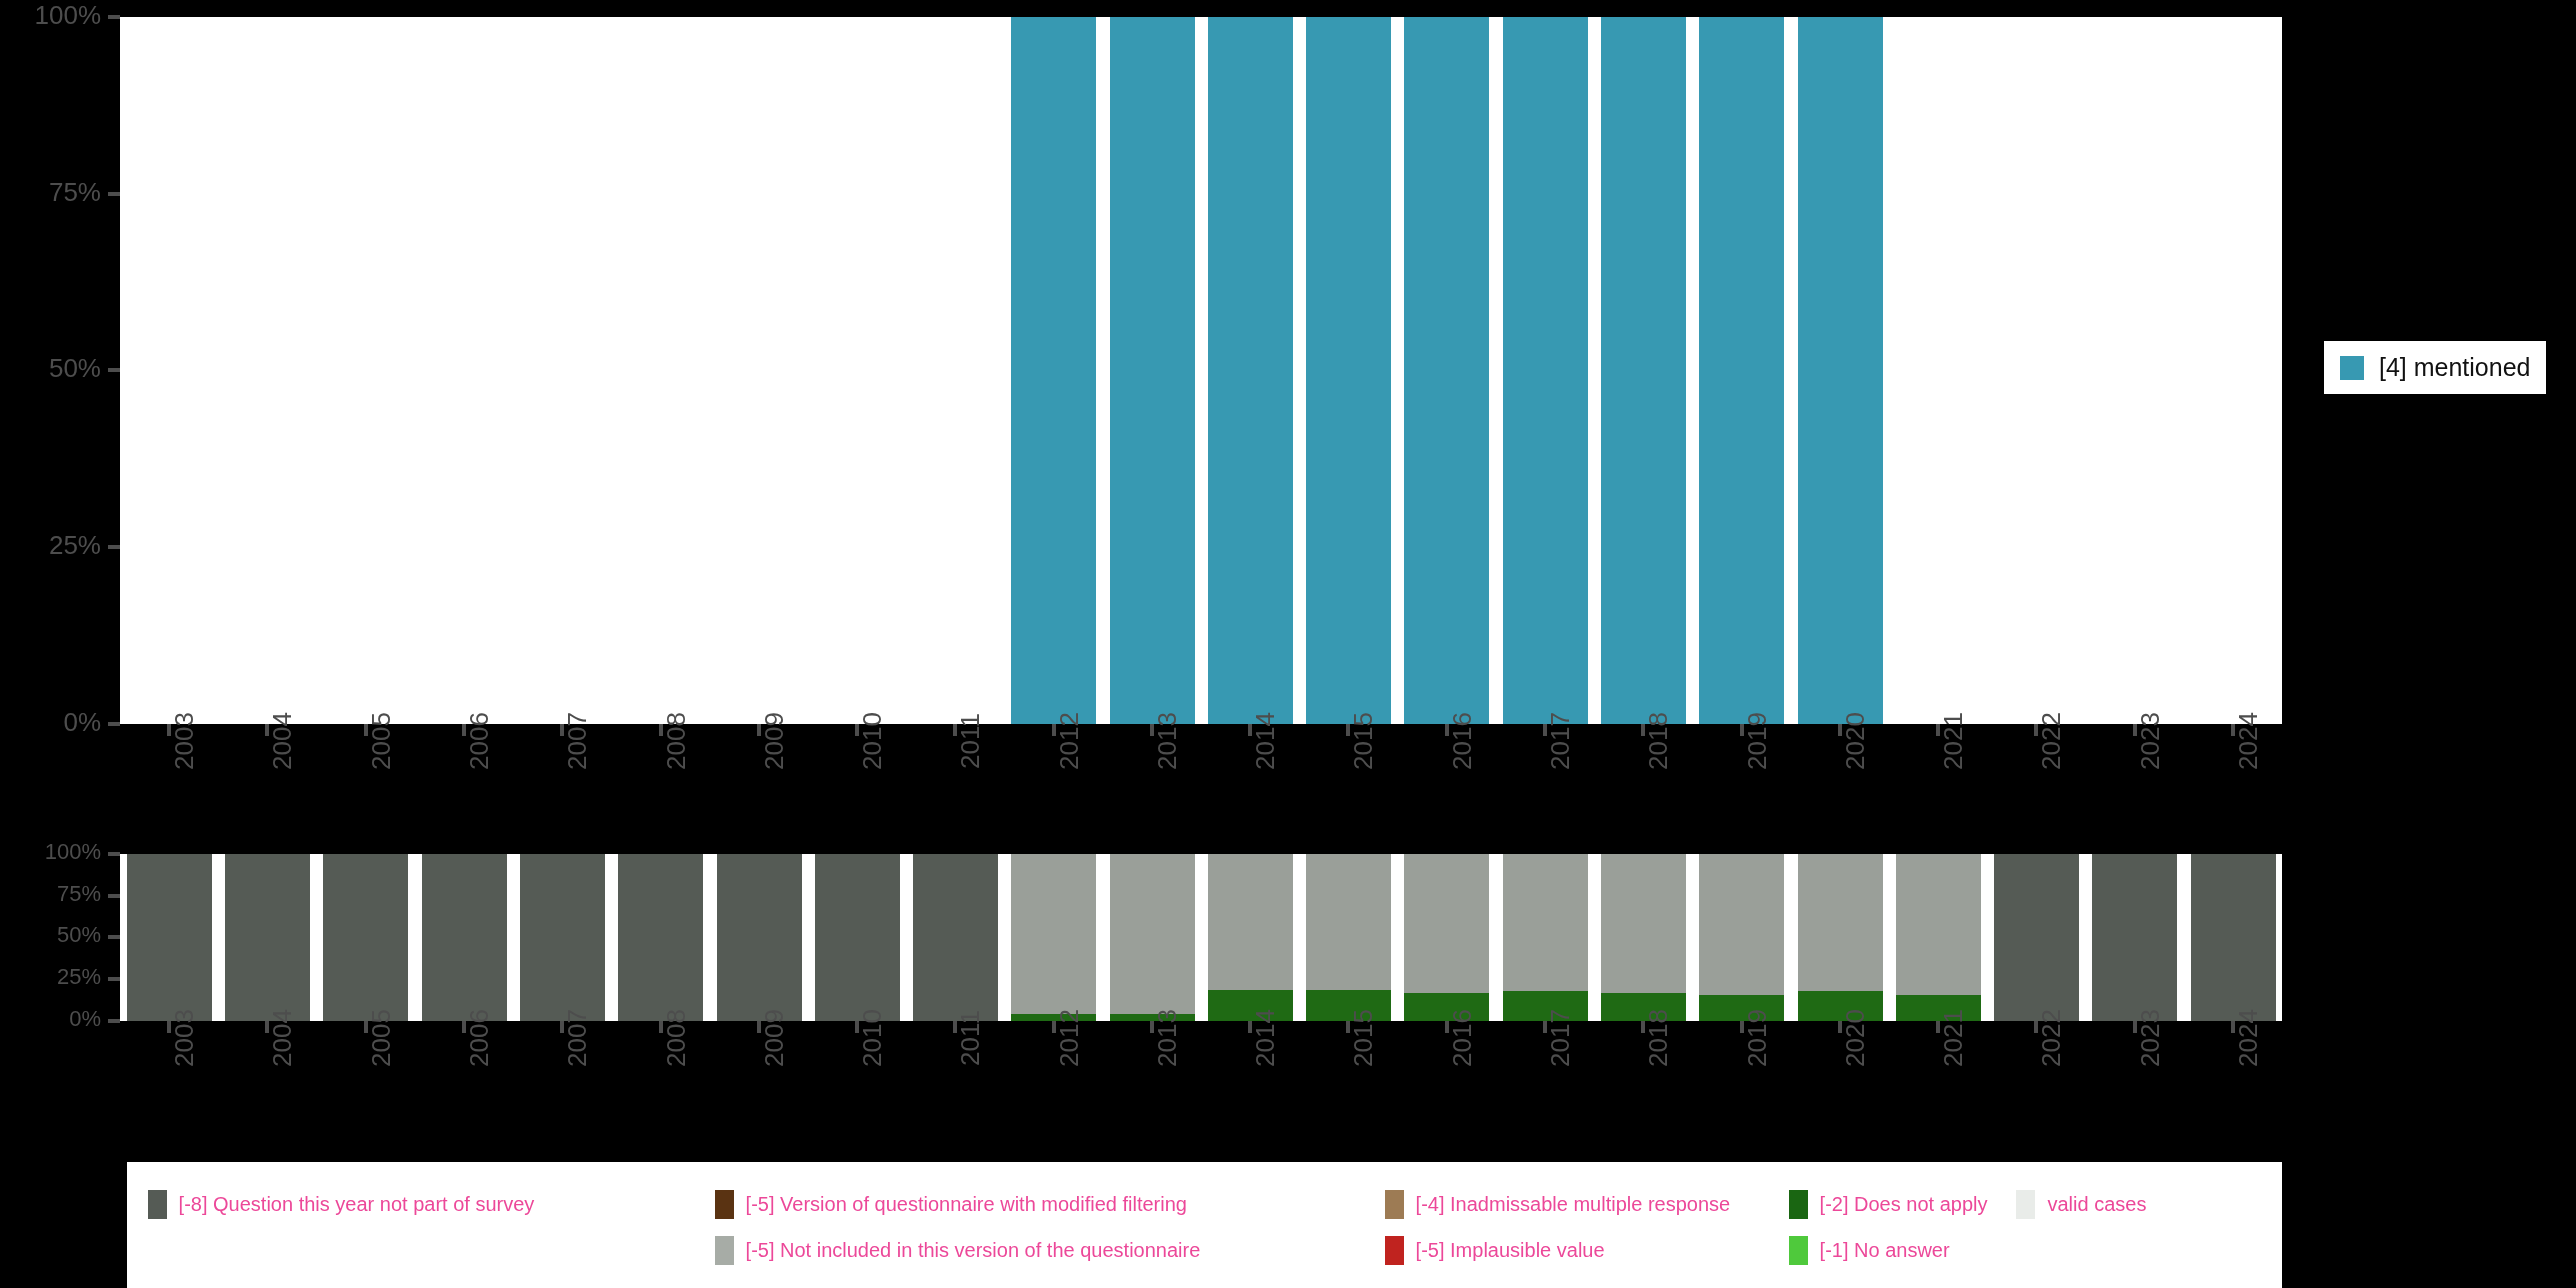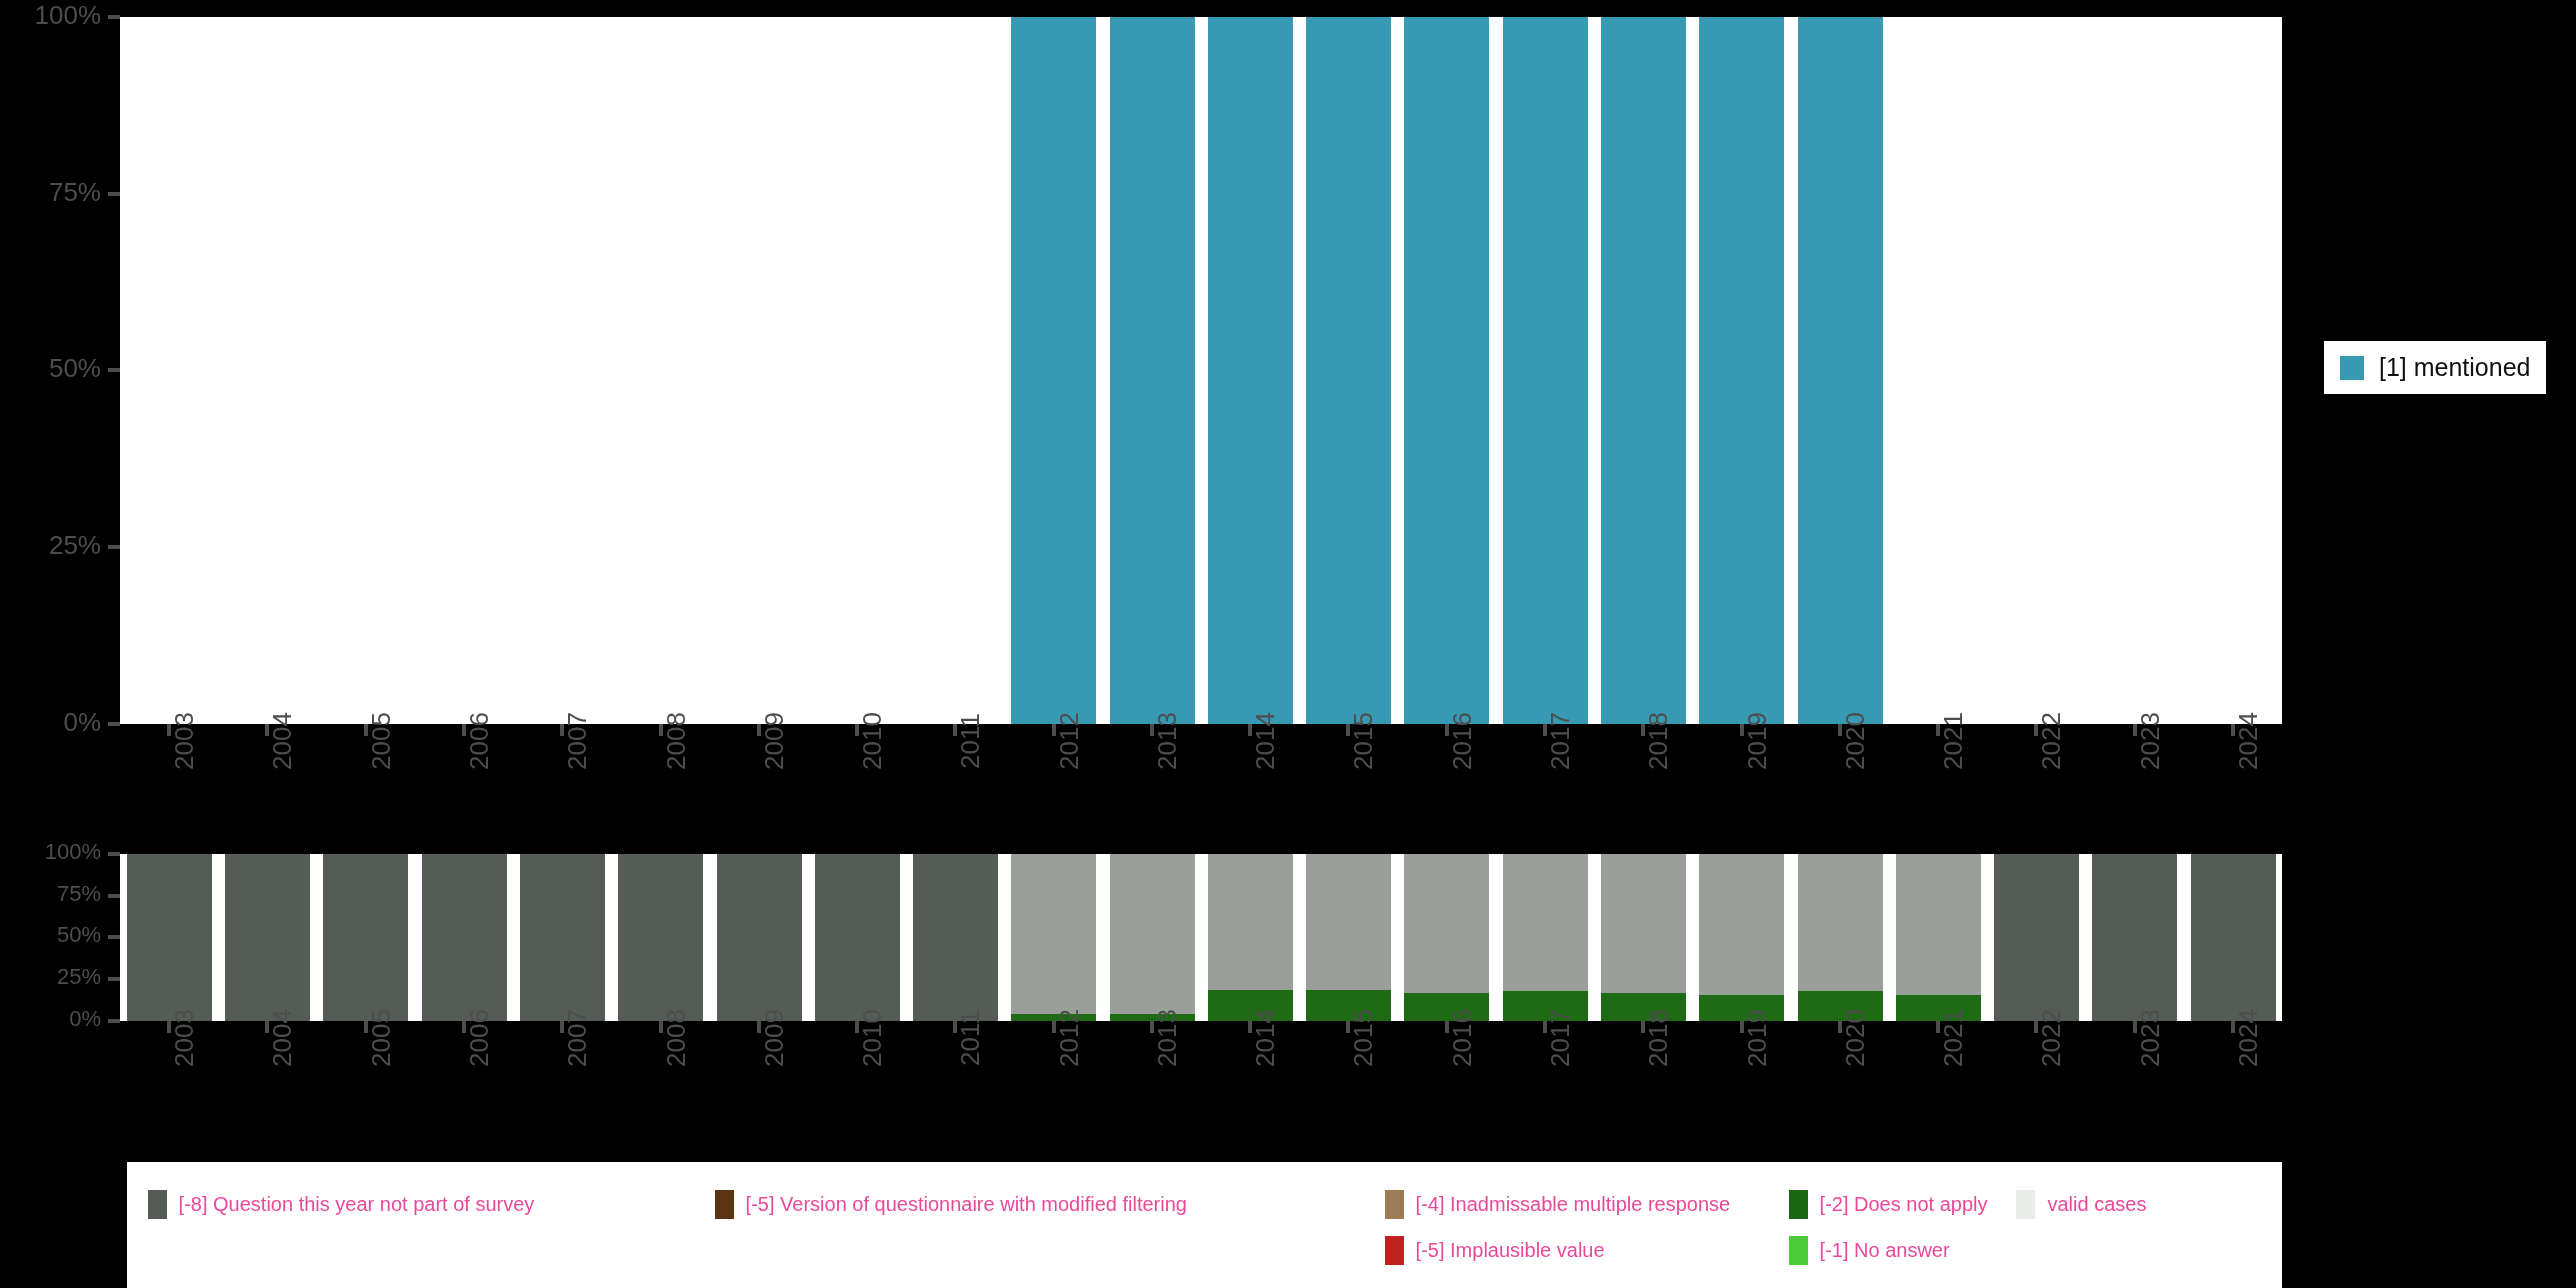--- a/index.html
+++ b/index.html
@@ -365,21 +365,21 @@
       </div>
       <div class="xtick" style="left: 2113px;">
         <span class="tmark"></span>
         <span class="tlabel" style="font-size: 26px;">2024</span>
       </div>
     </div>
 </div>
 
 <div id="top-legend">
   <span class="swatch" id="top-legend-swatch" style="background: rgb(55, 153, 178);"></span>
-  <span class="ltext">[1] mentioned</span>
+  <span class="ltext">[4] mentioned</span>
 </div>
 
 <div id="bottom-chart">
 
   <div class="y-axis-bot" id="bot-y-axis">
       <div class="ytick-bot" style="top: 0px;">
         <span class="ylabel">100%</span>
         <span class="ymark"></span>
       </div>
       <div class="ytick-bot" style="top: 42px;">
@@ -596,20 +596,26 @@
       <div style="grid-area: 1 / 4; display: flex; align-items: center; gap: 29px;">
         <div class="legend-entry">
           <span class="swatch" style="background: rgb(26, 102, 18);"></span>
           <span class="ltext">[-2] Does not apply</span>
         </div>
         <div class="legend-entry">
           <span class="swatch" style="background: rgb(233, 236, 233);"></span>
           <span class="ltext">valid cases</span>
         </div>
       </div>
+      <div style="grid-area: 2 / 2; display: flex; align-items: center; gap: 29px;">
+        <div class="legend-entry">
+          <span class="swatch" style="background: rgb(167, 172, 166);"></span>
+          <span class="ltext">[-5] Not included in this version of the questionnaire</span>
+        </div>
+      </div>
       <div style="grid-area: 2 / 3; display: flex; align-items: center; gap: 29px;">
         <div class="legend-entry">
           <span class="swatch" style="background: rgb(192, 35, 31);"></span>
           <span class="ltext">[-5] Implausible value</span>
         </div>
       </div>
       <div style="grid-area: 2 / 4; display: flex; align-items: center; gap: 29px;">
         <div class="legend-entry">
           <span class="swatch" style="background: rgb(79, 201, 60);"></span>
           <span class="ltext">[-1] No answer</span>

